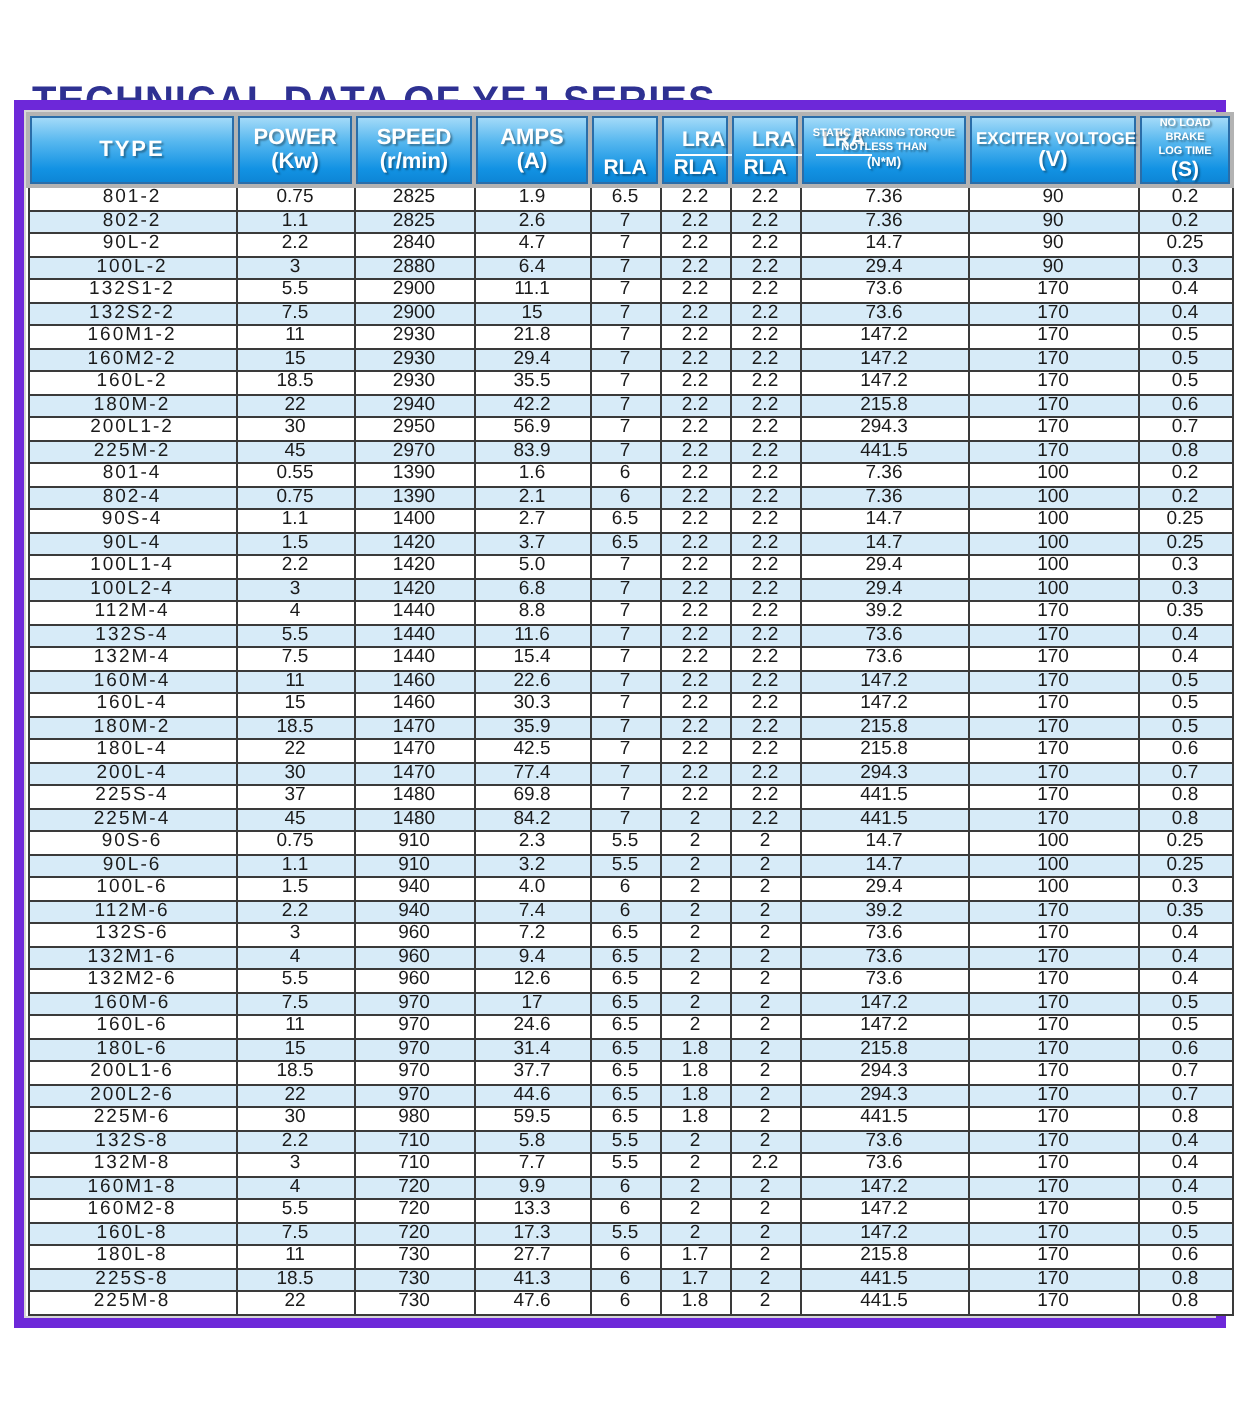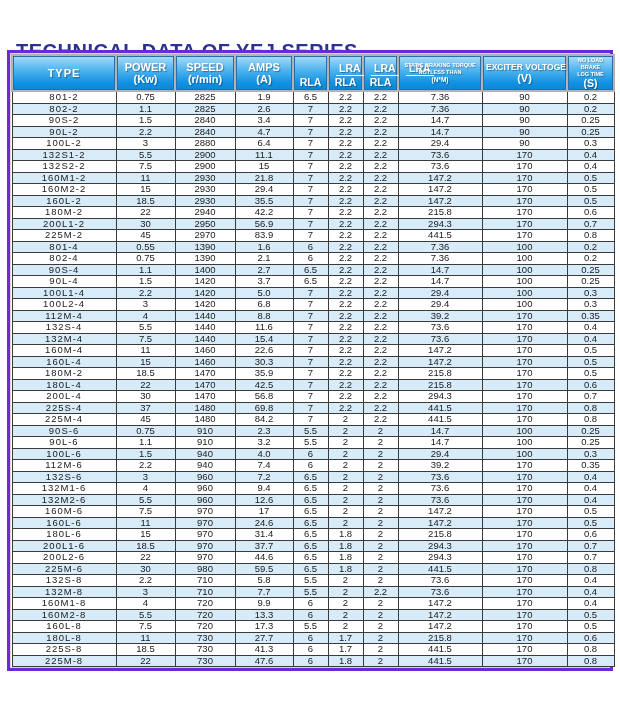--- a/index.html
+++ b/index.html
@@ -15,21 +15,21 @@
     padding-top:24px;
     font-size:20px;
     font-weight:bold;
     color:#2e3192;
     letter-spacing:0.5px;
   }
   .table-frame{
     position:absolute;
     left:7px; top:50px;
     width:606px;
-    border:3px solid #6d28d9;
+    border:5px solid #6d28d9;
     background:#d6d6d6;
     padding:1px;
     box-sizing:border-box;
   }
   table.data{
     border-collapse:collapse;
     table-layout:fixed;
     width:602px;
     background:#ffffff;
   }
@@ -165,32 +165,20 @@
           <td>2825</td>
           <td>2.6</td>
           <td>7</td>
           <td>2.2</td>
           <td>2.2</td>
           <td>7.36</td>
           <td>90</td>
           <td>0.2</td>
         </tr>
         <tr>
-          <td>90S-2</td>
-          <td>1.5</td>
-          <td>2840</td>
-          <td>3.4</td>
-          <td>7</td>
-          <td>2.2</td>
-          <td>2.2</td>
-          <td>14.7</td>
-          <td>90</td>
-          <td>0.25</td>
-        </tr>
-        <tr>
           <td>90L-2</td>
           <td>2.2</td>
           <td>2840</td>
           <td>4.7</td>
           <td>7</td>
           <td>2.2</td>
           <td>2.2</td>
           <td>14.7</td>
           <td>90</td>
           <td>0.25</td>
@@ -456,21 +444,21 @@
           <td>2.2</td>
           <td>2.2</td>
           <td>215.8</td>
           <td>170</td>
           <td>0.6</td>
         </tr>
         <tr>
           <td>200L-4</td>
           <td>30</td>
           <td>1470</td>
-          <td>56.8</td>
+          <td>77.4</td>
           <td>7</td>
           <td>2.2</td>
           <td>2.2</td>
           <td>294.3</td>
           <td>170</td>
           <td>0.7</td>
         </tr>
         <tr>
           <td>225S-4</td>
           <td>37</td>

